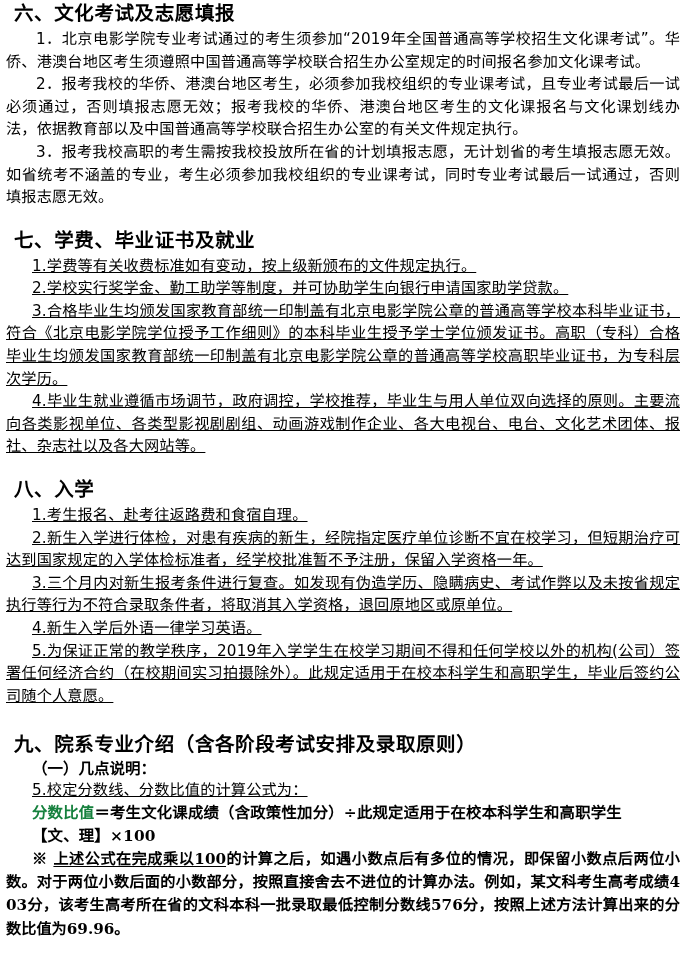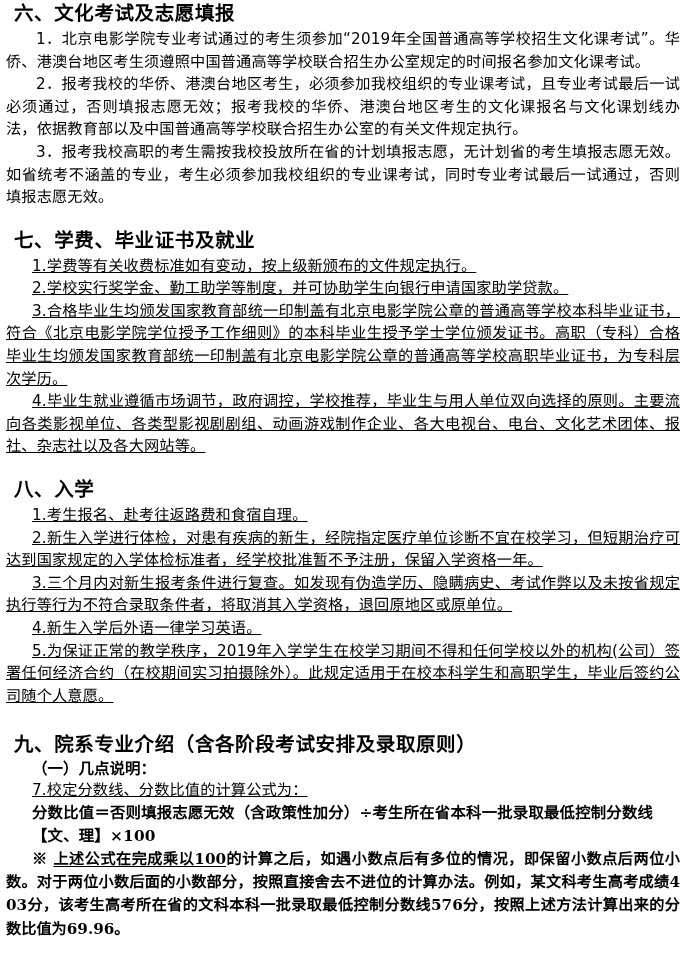--- a/index.html
+++ b/index.html
@@ -66,21 +66,21 @@
   .formula {
     font-family: "DejaVu Serif", "Liberation Serif", serif;
     font-weight: bold;
     font-size: 15.4px;
     line-height: 23px;
     margin: 0;
     text-indent: 26px;
     letter-spacing: 0.2px;
     word-break: break-all;
   }
-  .red { color: #000000; }
+  .red { color: #15803d; }
 
   .note {
     font-family: "DejaVu Serif", "Liberation Serif", serif;
     font-weight: bold;
     font-size: 15.2px;
     line-height: 23.2px;
     margin: 0;
     text-indent: 26px;
     text-align: justify;
     text-justify: inter-ideograph;
@@ -112,20 +112,20 @@
   <p class="p indent2">1.考生报名、赴考往返路费和食宿自理。</p>
   <p class="p indent2">2.新生入学进行体检，对患有疾病的新生，经院指定医疗单位诊断不宜在校学习，但短期治疗可达到国家规定的入学体检标准者，经学校批准暂不予注册，保留入学资格一年。</p>
   <p class="p indent2">3.三个月内对新生报考条件进行复查。如发现有伪造学历、隐瞒病史、考试作弊以及未按省规定执行等行为不符合录取条件者，将取消其入学资格，退回原地区或原单位。</p>
   <p class="p indent2">4.新生入学后外语一律学习英语。</p>
   <p class="p indent2">5.为保证正常的教学秩序，2019年入学学生在校学习期间不得和任何学校以外的机构(公司）签署任何经济合约（在校期间实习拍摄除外）。此规定适用于在校本科学生和高职学生，毕业后签约公司随个人意愿。</p>
 
   <div class="gap-sec-lg"></div>
 
   <h2 class="h-section">九、院系专业介绍（含各阶段考试安排及录取原则）</h2>
   <h3 class="h-sub">（一）几点说明：</h3>
-  <p class="p indent2">7.校定分数线、分数比值的计算公式为：</p>
+  <p class="p indent2">5.校定分数线、分数比值的计算公式为：</p>
 
-  <p class="formula"><span class="red">分数比值</span><span>＝否则填报志愿无效（含政策性加分）÷考生所在省本科一批录取最低控制分数线</span></p>
+  <p class="formula"><span class="red">分数比值</span><span>＝考生文化课成绩（含政策性加分）÷此规定适用于在校本科学生和高职学生</span></p>
   <p class="formula cont">【文、理】×100</p>
 
   <p class="note"><span>※</span>&nbsp;<span class="u">上述公式在完成乘以100</span><span>的计算之后，如遇小数点后有多位的情况，即保留小数点后两位小数。对于两位小数后面的小数部分，按照直接舍去不进位的计算办法。例如，某文科考生高考成绩403分，该考生高考所在省的文科本科一批录取最低控制分数线576分，按照上述方法计算出来的分数比值为69.96。</span></p>
 
 </div>
 
 </body></html>

